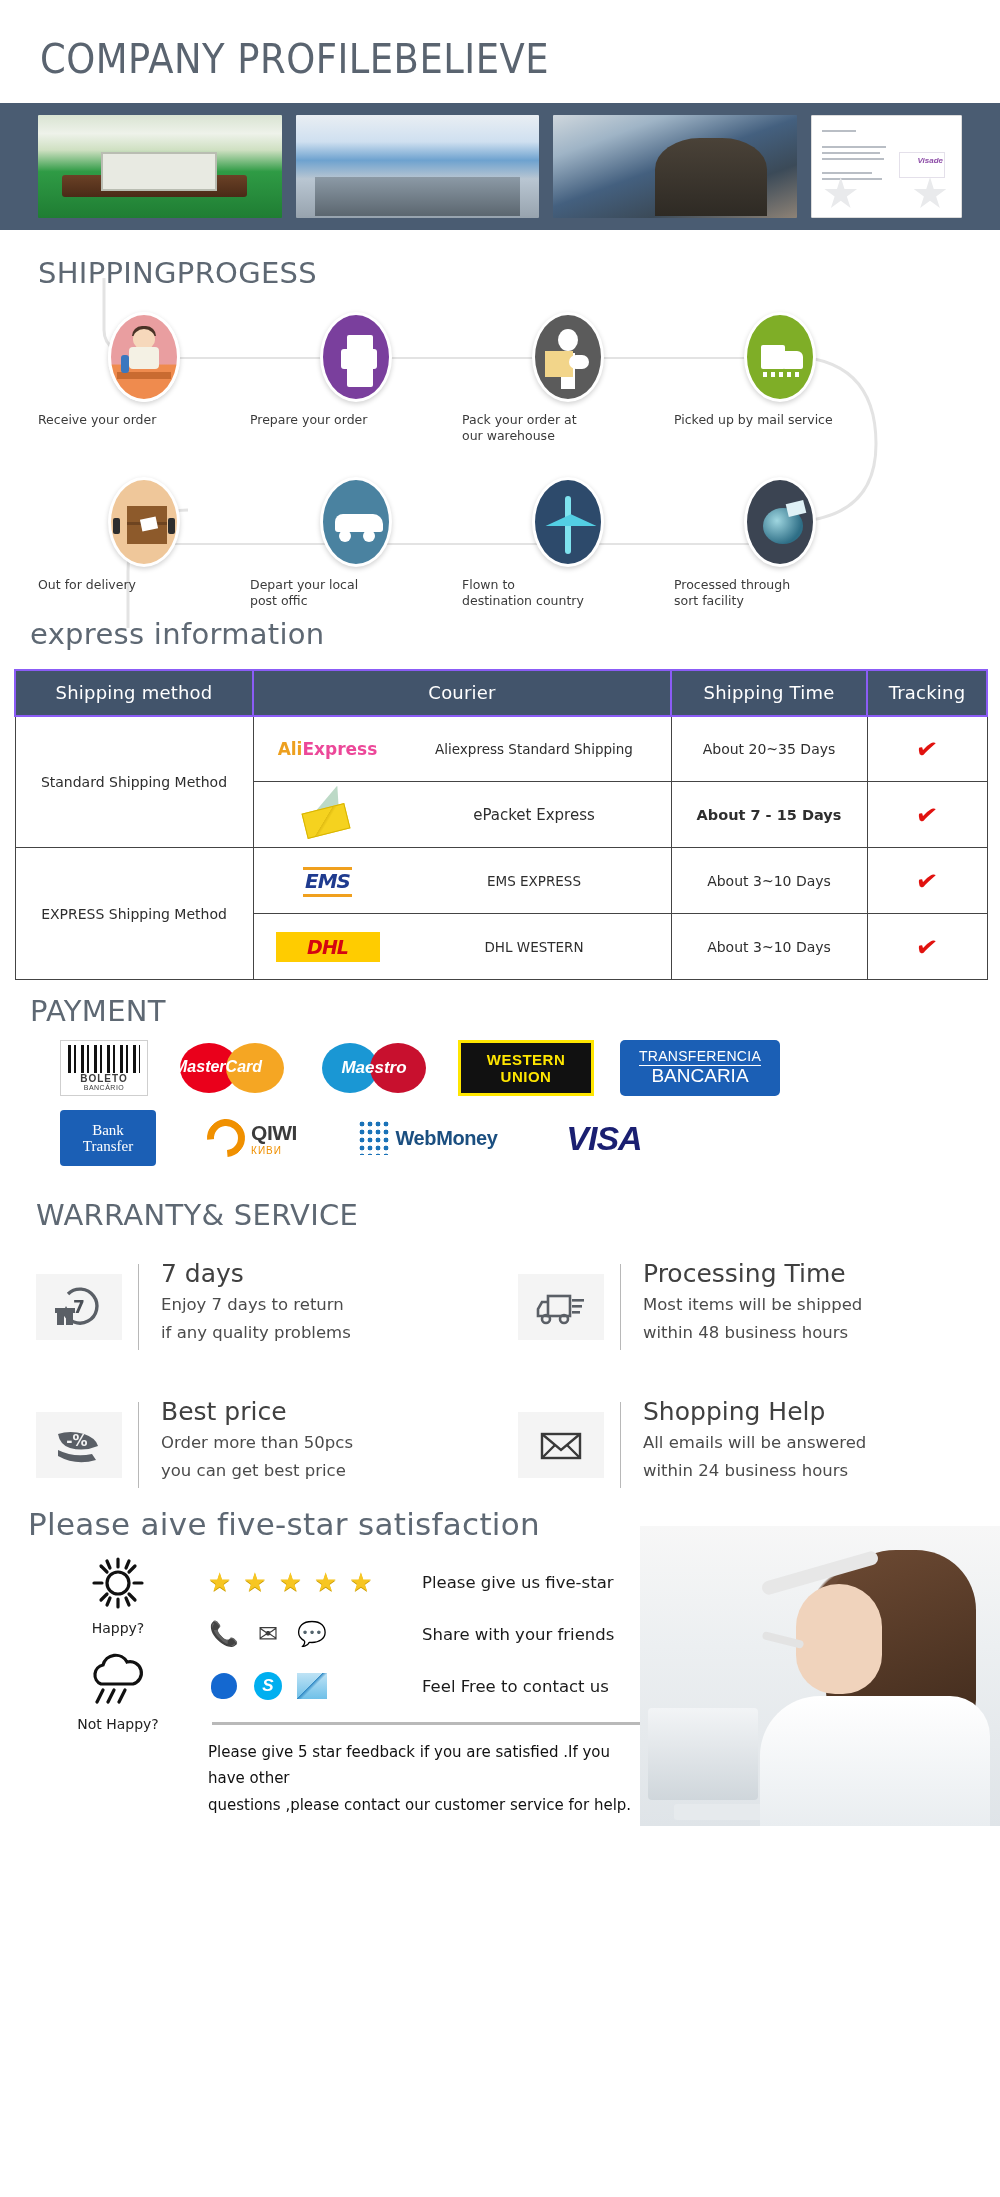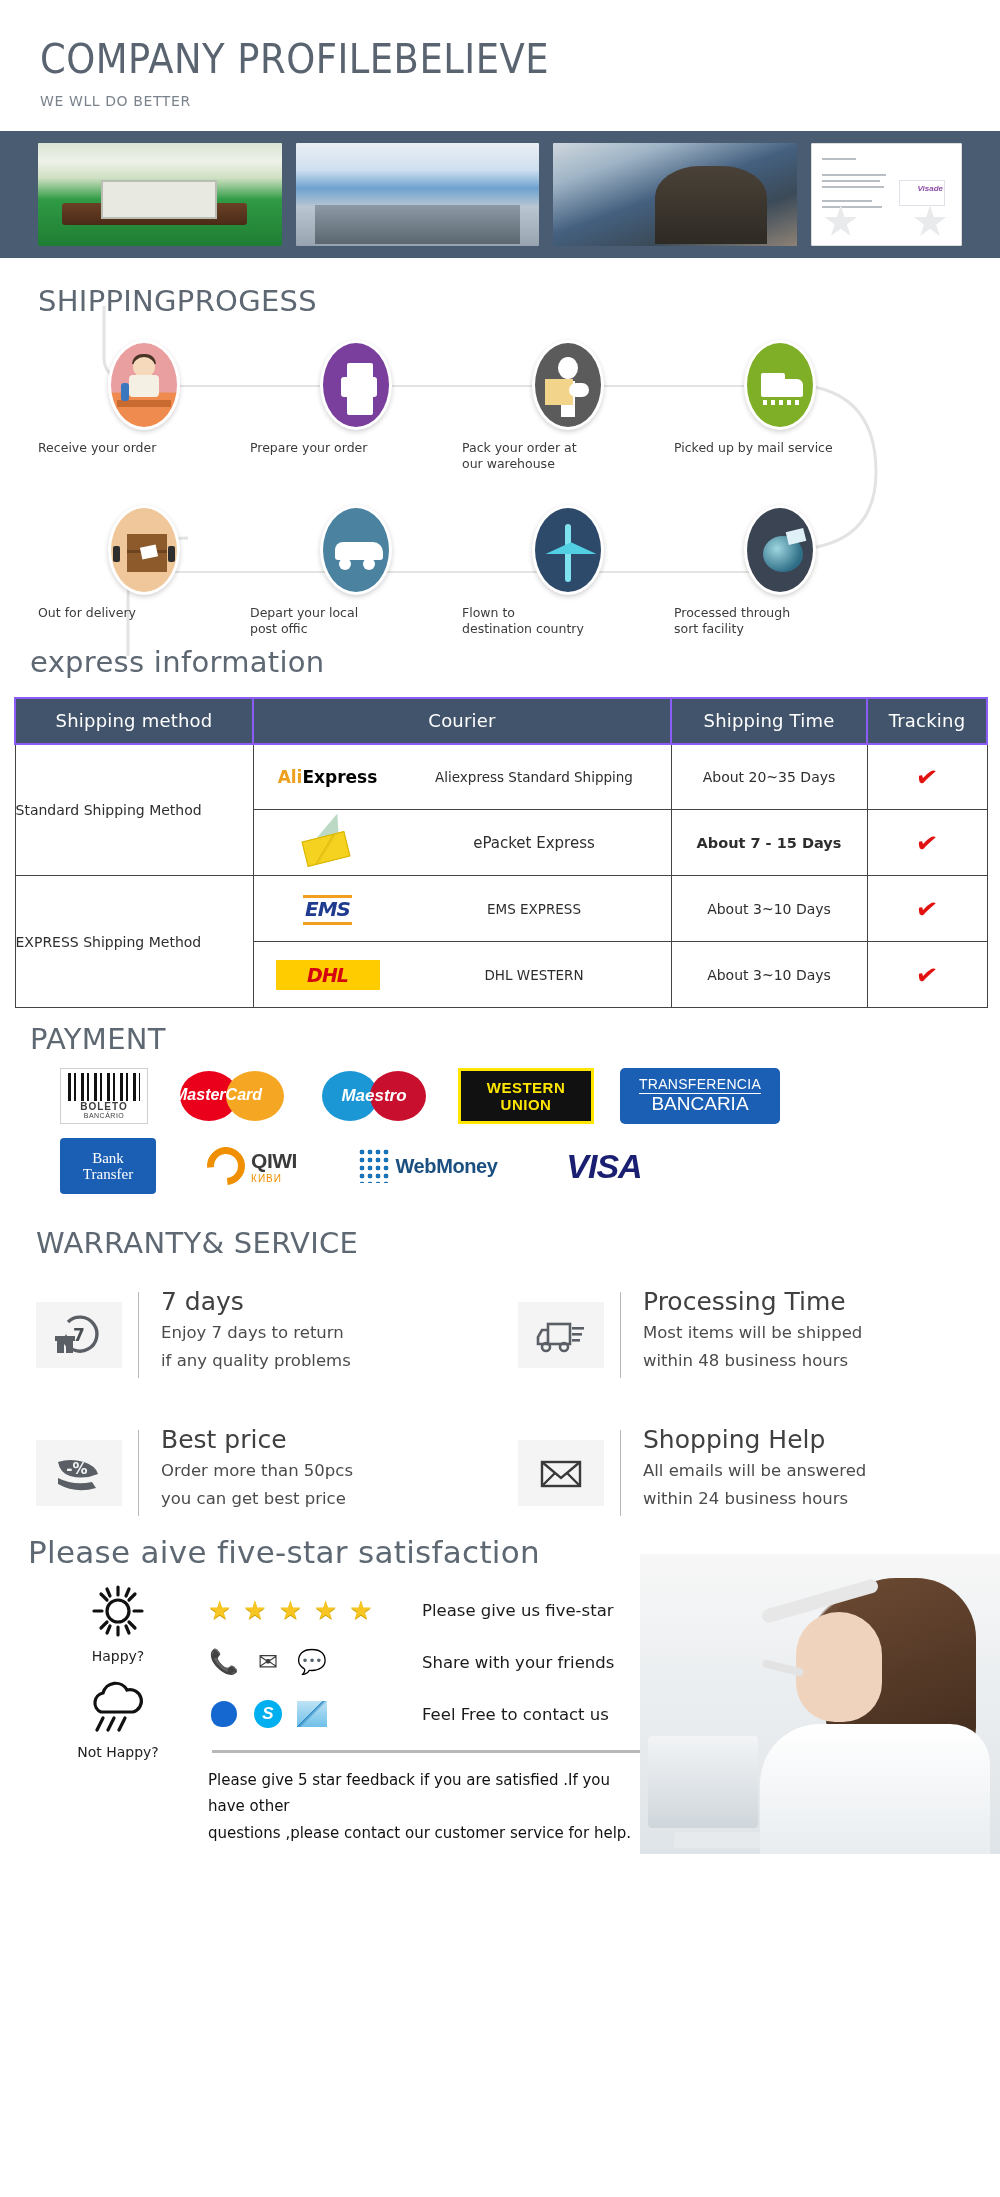--- a/index.html
+++ b/index.html
@@ -126,34 +126,34 @@
   table.ship { width: 972px; border-collapse: collapse; table-layout: fixed; }
   table.ship th {
     background:#42546b; color:#fff; font-weight:400; font-size:18px;
     font-family:"DejaVu Sans", sans-serif; height: 46px;
     border: 2px solid #8b5cf6; letter-spacing:.2px;
   }
   table.ship td { border: 1px solid #444; height: 66px; font-size:14px; color:#2e2e2e;
     font-family:"DejaVu Sans", sans-serif; }
   .col-m { width: 238px; } .col-c { width: 418px; }
   .col-t { width: 196px; } .col-k { width: 120px; }
-  td.method { color:#4b4b4b; font-size:13.5px; }
+  td.method { text-align:center; color:#4b4b4b; font-size:13.5px; }
   td.courier { padding: 0 8px; }
   .courier-in { display:flex; align-items:center; gap: 12px; }
   .logo-box { width:132px; height:44px; display:flex; align-items:center; justify-content:center; flex:0 0 132px;}
   .cname { font-size:13.5px; color:#2e2e2e; flex:1; text-align:center; }
   .cname.big { font-size:15px; }
   td.time { text-align:center; font-size:13.5px; }
   td.time.bold { font-weight:bold; font-size:14.5px; }
   td.track { text-align:center; }
   .tick { color:#e1120f; font-size:26px; font-weight:bold; line-height:1; display:inline-block;
      transform: rotate(8deg); }
   
   .lg-ali { font-size:17px; font-weight:bold; font-family:"DejaVu Sans", sans-serif; }
-  .lg-ali .a{ color:#eda01f; } .lg-ali .e{ color:#000000; }
+  .lg-ali .a{ color:#eda01f; } .lg-ali .e{ color:#ec4899; }
   .lg-epk { width:56px; height:42px; position:relative; }
   .lg-epk .env{ position:absolute; left:4px; bottom:2px; width:44px;height:26px;background:#f5d21f;
       transform:rotate(-14deg); border:1px solid #d7b400;}
   .lg-epk .env::after{ content:""; position:absolute; left:0; top:0; width:100%;height:100%;
       background:linear-gradient(135deg,transparent 46%, #e0bc12 47%, transparent 54%);}
   .lg-epk .wing{ position:absolute; left:6px; top:0; width:40px;height:24px;background:#bcd9c6;
       transform:rotate(-30deg); clip-path: polygon(0 60%, 100% 0, 70% 100%);}
   .lg-ems { font-weight:bold; font-style:italic; font-size:20px; color:#1f3b8f; letter-spacing:-1px;
       background:linear-gradient(#f0a01e,#f0a01e) 0 2px/100% 3px no-repeat,
                  linear-gradient(#f0a01e,#f0a01e) 0 100%/100% 3px no-repeat; padding: 4px 2px;}
@@ -257,21 +257,20 @@
   .agent .kbd{ position:absolute; left:34px; bottom:6px; width:150px;height:16px;
      background:#e6eaed; border-radius:3px;}
 </style>
 </head>
 <body>
 
 <div class="page">
 
   <div class="hdr">
     <h1>COMPANY PROFILEBELIEVE</h1>
-    <div class="sub">WE WLL DO BETTER</div>
   </div>
 
   <div class="banner">
     <div class="ph ph1"></div>
     <div class="ph ph2"></div>
     <div class="ph ph3"></div>
     <div class="ph ph4">
       <div class="cl" style="top:14px;width:34px;"></div>
       <div class="cl" style="top:30px;width:64px;"></div>
       <div class="cl" style="top:36px;width:58px;"></div>

